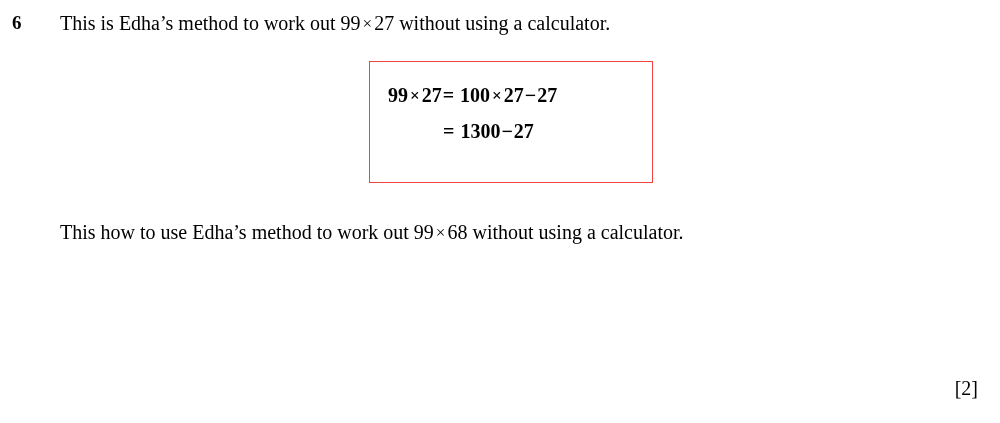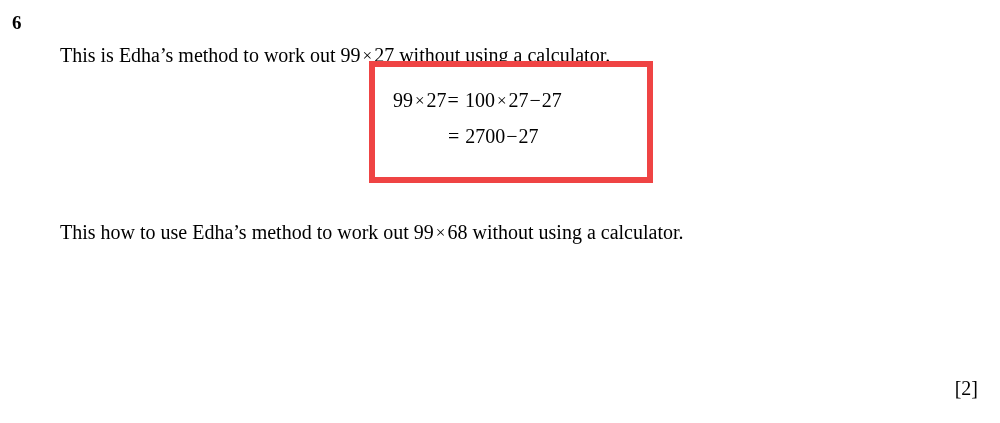--- a/index.html
+++ b/index.html
@@ -25,21 +25,20 @@
     font-family: "Liberation Serif", serif;
   }
 
   .stem-text {
     position: absolute;
     left: 60px;
     top: 10px;
     font-size: 20px;
     line-height: 26px;
     white-space: nowrap;
-    margin-top: 32px;
   }
 
   .math {
     font-family: "Liberation Serif", serif;
   }
 
   .num {
     font-family: "Liberation Serif", serif;
   }
 
@@ -53,22 +52,23 @@
     top: -1px;
     padding: 0 2px;
   }
 
   .work-box {
     position: absolute;
     left: 369px;
     top: 61px;
     width: 284px;
     height: 122px;
-    border: 6px solid #ef4444;
+    border: 1px solid #ef4444;
     box-sizing: border-box;
+    font-weight: bold;
   }
 
   .work-lines {
     position: absolute;
     left: 0;
     top: 0;
     width: 100%;
     padding: 16px 0 0 0;
     box-sizing: border-box;
   }
@@ -118,21 +118,21 @@
 </div>
 
 <div class="work-box">
   <div class="work-lines">
 
     <div class="work-line l1">
       <span class="math num">99</span><span class="times">×</span><span class="math num">27</span><span class="op">=</span>&nbsp;<span class="math num">100</span><span class="times">×</span><span class="math num">27</span><span class="op">−</span><span class="math num">27</span>
     </div>
 
     <div class="work-line l2">
-      <span class="op">=</span>&nbsp;<span class="math num">2700</span><span class="op">−</span><span class="math num">27</span>
+      <span class="op">=</span>&nbsp;<span class="math num">1300</span><span class="op">−</span><span class="math num">27</span>
     </div>
 
 
   </div>
 </div>
 
 <div class="prompt-text">
   <span class="txt">This how to use Edha’s method to work out </span><span class="math num">99</span><span class="times">×</span><span class="math num">68</span><span class="txt"> without using a calculator.</span>
 </div>
 

